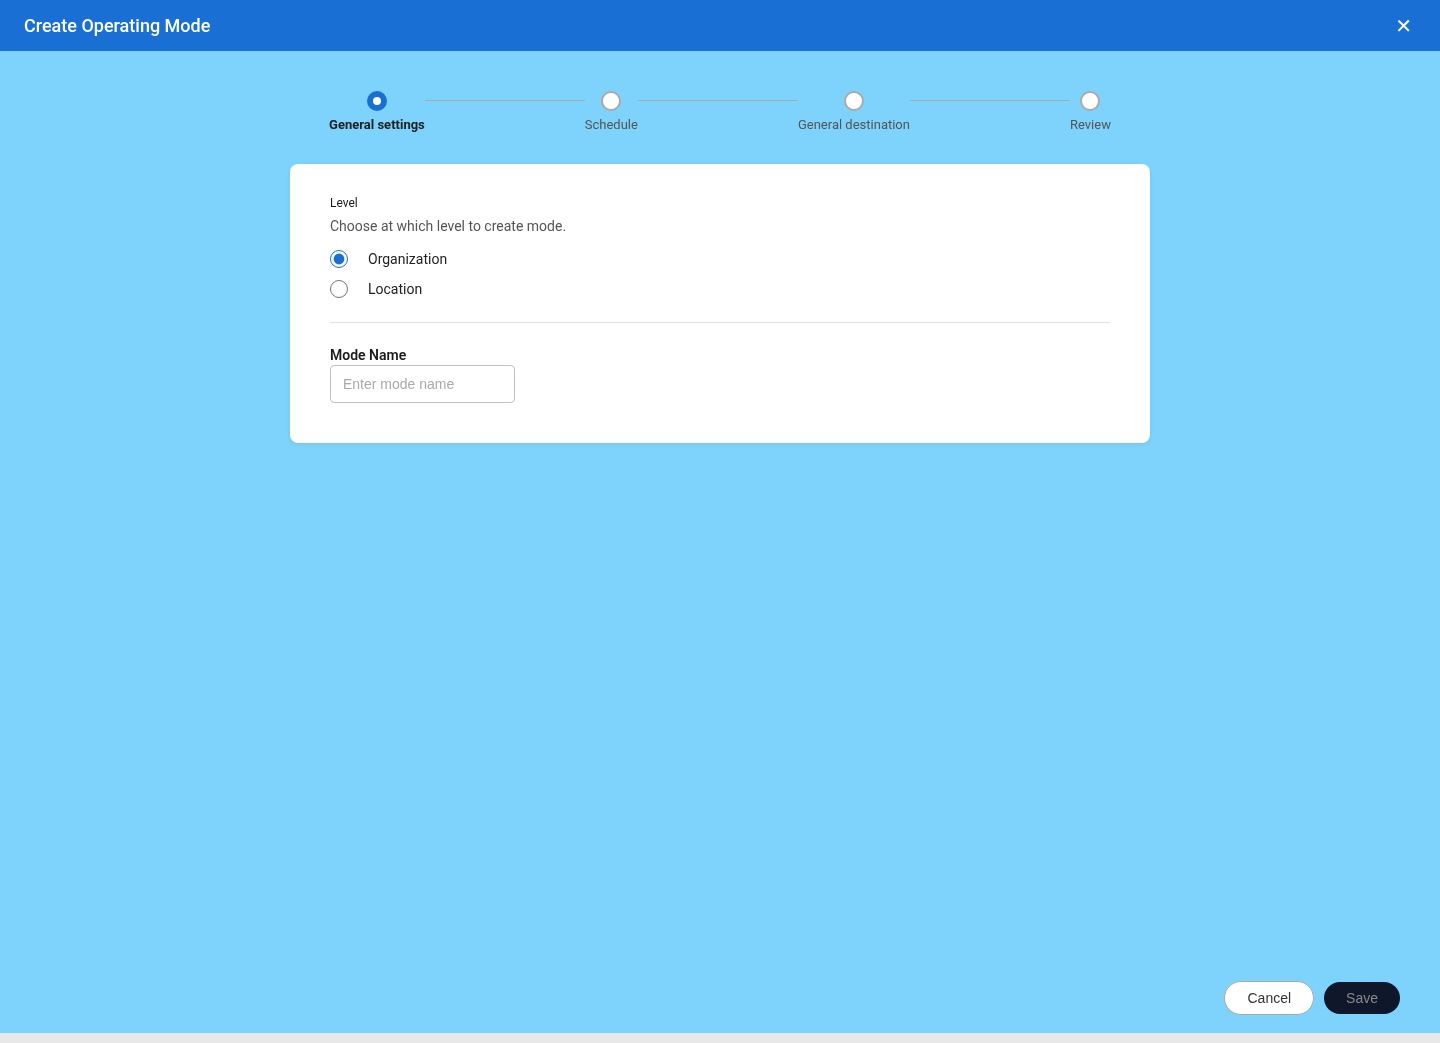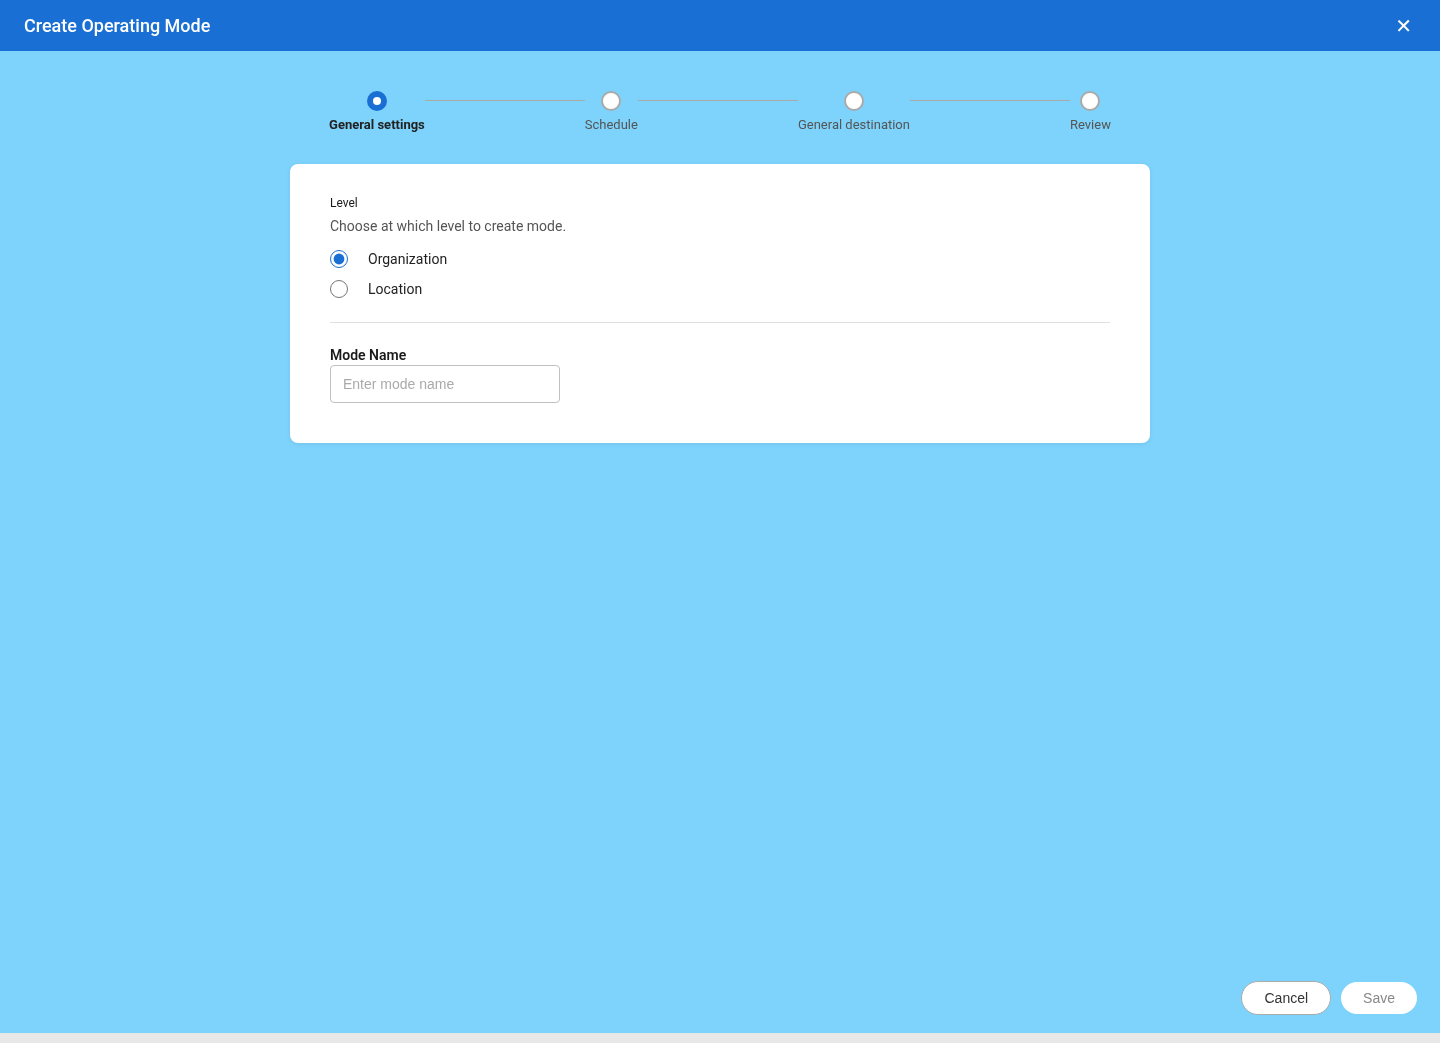--- a/index.html
+++ b/index.html
@@ -161,55 +161,55 @@
     }
 
     .field-label {
       font-size: 14px;
       font-weight: 600;
       color: #1a1a1a;
       margin-bottom: 2px;
     }
 
     .text-input {
-      width: 230px;
+      width: 185px;
       height: 38px;
       border: 1px solid #c0c0c0;
       border-radius: 4px;
       padding: 0 12px;
       font-size: 14px;
       color: #222;
       outline: none;
     }
 
     .text-input::placeholder {
       color: #aaa;
     }
 
     .footer-buttons {
       position: fixed;
       bottom: 28px;
-      right: 23px;
+      right: 40px;
       display: flex;
       gap: 10px;
       align-items: center;
     }
 
     .btn-cancel {
       background: white;
       border: 1px solid #aaa;
       border-radius: 20px;
       padding: 8px 22px;
       font-size: 14px;
       color: #333;
       cursor: pointer;
     }
 
     .btn-save {
-      background: #ffffff;
+      background: #0f172a;
       border: none;
       border-radius: 20px;
       padding: 8px 22px;
       font-size: 14px;
       color: #888;
       cursor: not-allowed;
     }
   </style>
 </head>
 <body>

